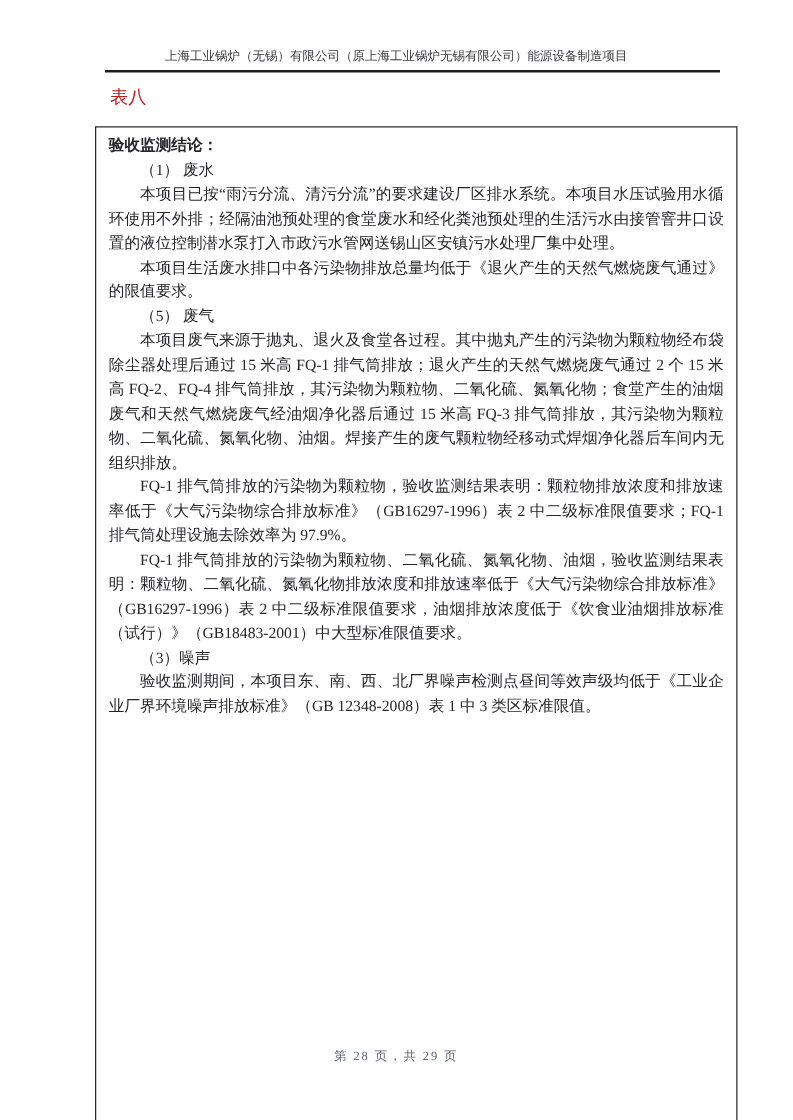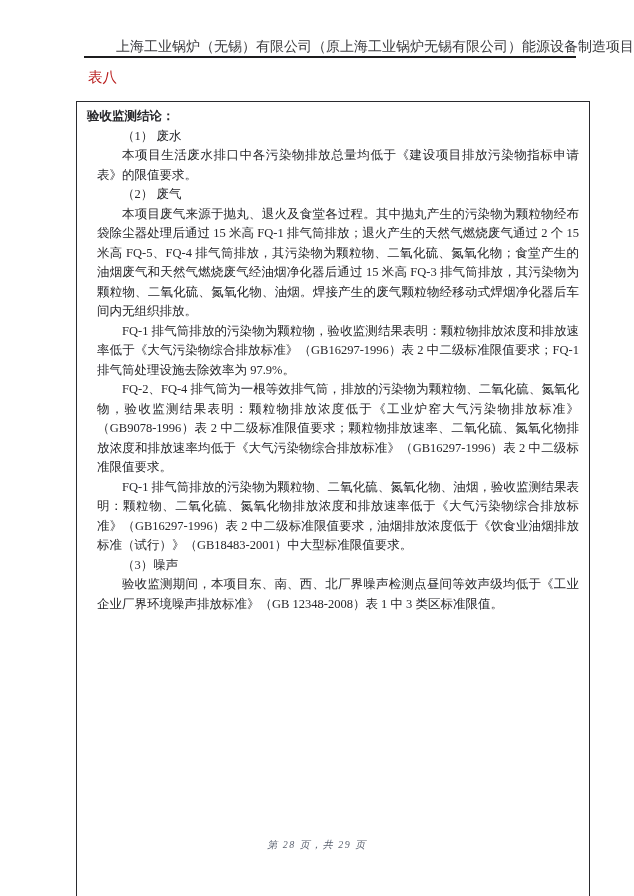--- a/index.html
+++ b/index.html
@@ -13,22 +13,22 @@
     width: 634px;
     height: 896px;
     background: #ffffff;
     overflow: hidden;
   }
   .header-title {
     position: absolute;
     top: 38px;
     left: 0;
     width: 100%;
-    text-align: right;
-    font-size: 14px;
+    text-align: center;
+    font-size: 10px;
     color: #3a3a3e;
     white-space: nowrap;
   }
   .header-rule {
     position: absolute;
     top: 56px;
     left: 84px;
     width: 492px;
     height: 2px;
     background: #1c1c1e;
@@ -57,53 +57,51 @@
   }
   .block {
     margin: 0;
     padding: 0;
   }
   .block.title {
     font-weight: bold;
   }
   .block.indent {
     text-indent: 2em;
-    margin-left: 10px;
   }
   .footer {
     position: absolute;
     top: 838px;
     left: 0;
     width: 100%;
     text-align: center;
     font-size: 10px;
     letter-spacing: 1.5px;
     color: #5b6270;
-    font-style: italic;
   }
 </style>
 </head>
 <body>
 
 <div class="canvas">
 
   <div class="header-title">上海工业锅炉（无锡）有限公司（原上海工业锅炉无锡有限公司）能源设备制造项目</div>
 
   <div class="header-rule"></div>
 
   <div class="table-label">表八</div>
 
   <div class="content-box">
     <p class="block title">验收监测结论：</p>
     <p class="block indent">（1） 废水</p>
-    <p class="block indent">本项目生活废水排口中各污染物排放总量均低于《建设项目排放污染物指标申请表》的限值要求。</p>
-    <p class="block indent">（2） 废气</p>
-    <p class="block indent">本项目废气来源于抛丸、退火及食堂各过程。其中抛丸产生的污染物为颗粒物经布袋除尘器处理后通过 15 米高 FQ-1 排气筒排放；退火产生的天然气燃烧废气通过 2 个 15 米高 FQ-5、FQ-4 排气筒排放，其污染物为颗粒物、二氧化硫、氮氧化物；食堂产生的油烟废气和天然气燃烧废气经油烟净化器后通过 15 米高 FQ-3 排气筒排放，其污染物为颗粒物、二氧化硫、氮氧化物、油烟。焊接产生的废气颗粒物经移动式焊烟净化器后车间内无组织排放。</p>
+    <p class="block indent">本项目已按“雨污分流、清污分流”的要求建设厂区排水系统。本项目水压试验用水循环使用不外排；经隔油池预处理的食堂废水和经化粪池预处理的生活污水由接管窨井口设置的液位控制潜水泵打入市政污水管网送锡山区安镇污水处理厂集中处理。</p>
+    <p class="block indent">本项目生活废水排口中各污染物排放总量均低于《退火产生的天然气燃烧废气通过》的限值要求。</p>
+    <p class="block indent">（5） 废气</p>
+    <p class="block indent">本项目废气来源于抛丸、退火及食堂各过程。其中抛丸产生的污染物为颗粒物经布袋除尘器处理后通过 15 米高 FQ-1 排气筒排放；退火产生的天然气燃烧废气通过 2 个 15 米高 FQ-2、FQ-4 排气筒排放，其污染物为颗粒物、二氧化硫、氮氧化物；食堂产生的油烟废气和天然气燃烧废气经油烟净化器后通过 15 米高 FQ-3 排气筒排放，其污染物为颗粒物、二氧化硫、氮氧化物、油烟。焊接产生的废气颗粒物经移动式焊烟净化器后车间内无组织排放。</p>
     <p class="block indent">FQ-1 排气筒排放的污染物为颗粒物，验收监测结果表明：颗粒物排放浓度和排放速率低于《大气污染物综合排放标准》（GB16297-1996）表 2 中二级标准限值要求；FQ-1 排气筒处理设施去除效率为 97.9%。</p>
-    <p class="block indent">FQ-2、FQ-4 排气筒为一根等效排气筒，排放的污染物为颗粒物、二氧化硫、氮氧化物，验收监测结果表明：颗粒物排放浓度低于《工业炉窑大气污染物排放标准》（GB9078-1996）表 2 中二级标准限值要求；颗粒物排放速率、二氧化硫、氮氧化物排放浓度和排放速率均低于《大气污染物综合排放标准》（GB16297-1996）表 2 中二级标准限值要求。</p>
     <p class="block indent">FQ-1 排气筒排放的污染物为颗粒物、二氧化硫、氮氧化物、油烟，验收监测结果表明：颗粒物、二氧化硫、氮氧化物排放浓度和排放速率低于《大气污染物综合排放标准》（GB16297-1996）表 2 中二级标准限值要求，油烟排放浓度低于《饮食业油烟排放标准（试行）》（GB18483-2001）中大型标准限值要求。</p>
     <p class="block indent">（3）噪声</p>
     <p class="block indent">验收监测期间，本项目东、南、西、北厂界噪声检测点昼间等效声级均低于《工业企业厂界环境噪声排放标准》（GB 12348-2008）表 1 中 3 类区标准限值。</p>
   </div>
 
   <div class="footer">第 28 页，共 29 页</div>
 
 </div>
 
 </body></html>

